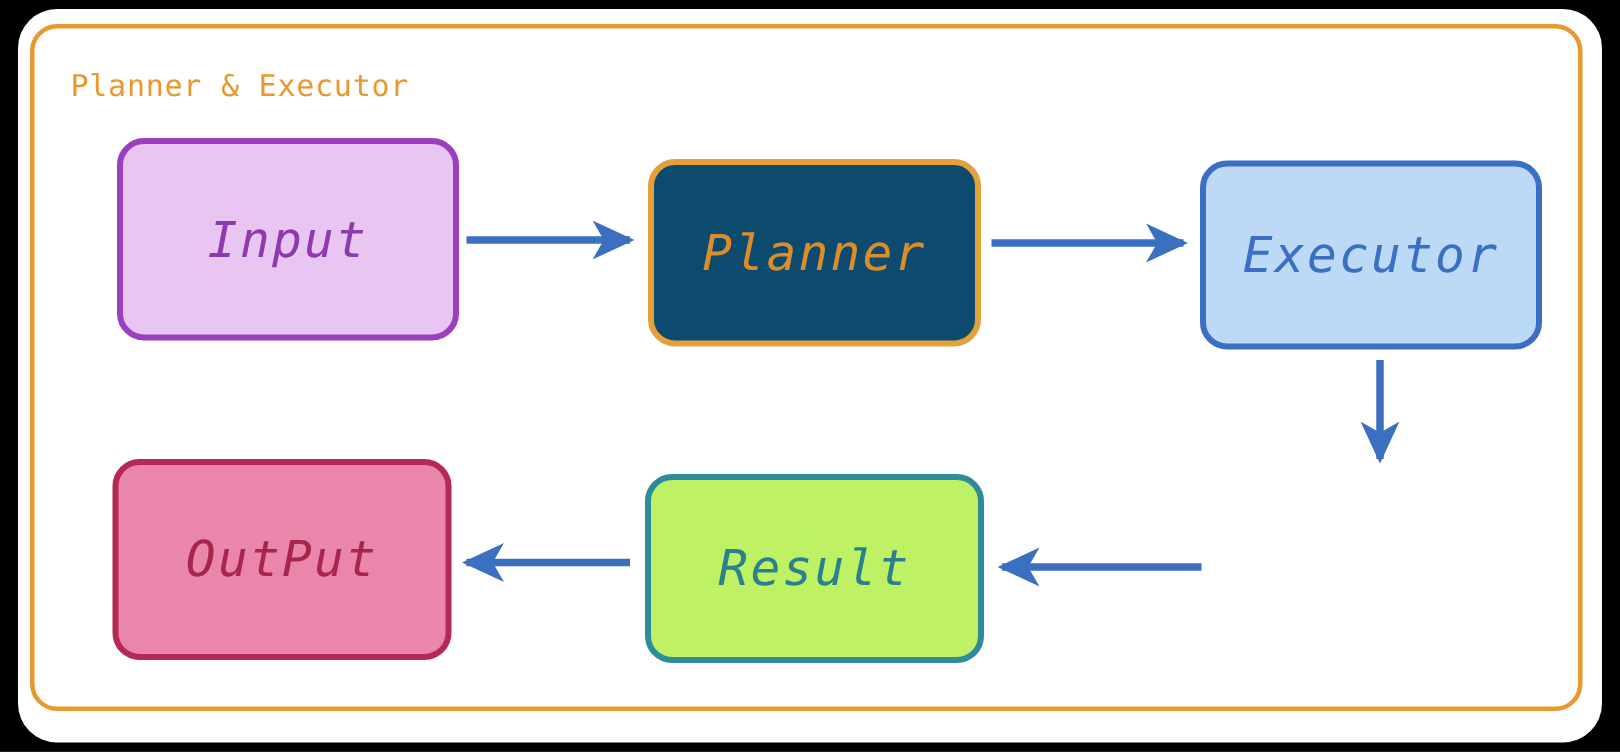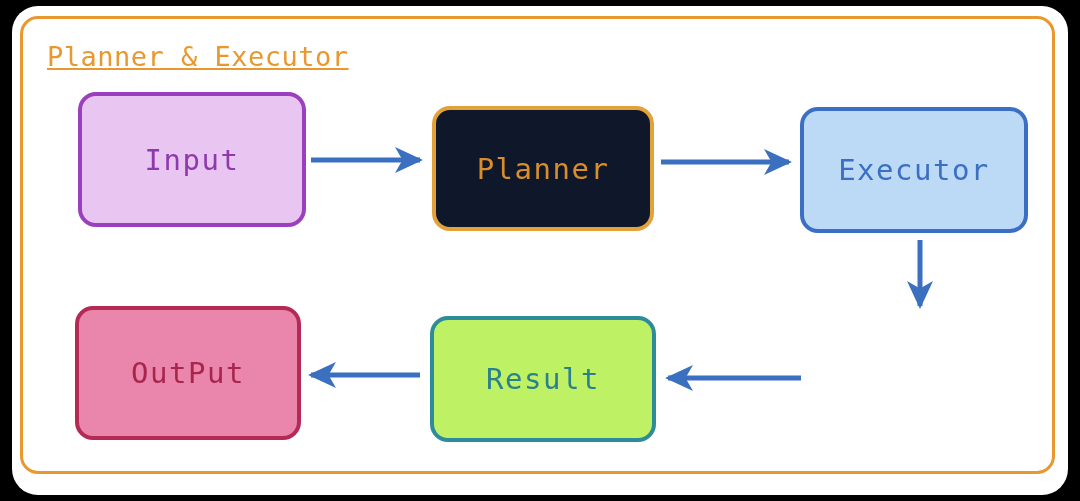--- a/index.html
+++ b/index.html
@@ -42,44 +42,44 @@
     border: 3px solid #e8982e;
     border-radius: 18px;
     box-sizing: border-box;
     background: transparent;
   }
 
   #subgraph-title {
     position: absolute;
     left: 47px;
     top: 38px;
-    font-size: 27px;
+    font-size: 20px;
     line-height: 38px;
     letter-spacing: 0.5px;
     color: #e8982e;
     white-space: nowrap;
-    text-decoration: underline;
   }
 
   .node {
     position: absolute;
     box-sizing: border-box;
     border-width: 4px;
     border-style: solid;
     border-radius: 18px;
     display: flex;
     align-items: center;
     justify-content: center;
     text-align: center;
   }
   .node .node-label {
-    font-size: 29px;
+    font-size: 33px;
     line-height: 34px;
     letter-spacing: 1.5px;
     white-space: nowrap;
+    font-style: italic;
   }
 
   
   #node-input   { left: 78px;  top: 92px;  width: 228px; height: 135px; }
   #node-planner { left: 432px; top: 106px; width: 222px; height: 125px; }
   #node-executor{ left: 800px; top: 107px; width: 228px; height: 126px; }
   #node-output  { left: 75px;  top: 306px; width: 226px; height: 134px; }
   #node-result  { left: 430px; top: 316px; width: 226px; height: 126px; }
   #node-tools   { left: 810px; top: 316px; width: 221px; height: 127px; }
 
@@ -129,21 +129,21 @@
 
     <g>
       <line x1="420" y1="375" x2="311" y2="375" stroke="#3b6fc0" stroke-width="5" marker-end="url(#arrowhead-r)"></line>
     </g>
   </svg>
 
   <div class="node" id="node-input" style="background: rgb(233, 198, 242); border-color: rgb(156, 63, 191); color: rgb(142, 58, 173);">
     <span class="node-label">Input</span>
   </div>
 
-  <div class="node" id="node-planner" style="background: #0f172a; border-color: rgb(227, 161, 58); color: rgb(217, 142, 43);">
+  <div class="node" id="node-planner" style="background: #0c4a6e; border-color: rgb(227, 161, 58); color: rgb(217, 142, 43);">
     <span class="node-label">Planner</span>
   </div>
 
   <div class="node" id="node-output" style="background: rgb(234, 134, 171); border-color: rgb(181, 42, 85); color: rgb(168, 38, 77);">
     <span class="node-label">OutPut</span>
   </div>
 
   <div class="node" id="node-executor" style="background: rgb(188, 218, 246); border-color: rgb(58, 111, 196); color: rgb(58, 111, 196);">
     <span class="node-label">Executor</span>
   </div>

